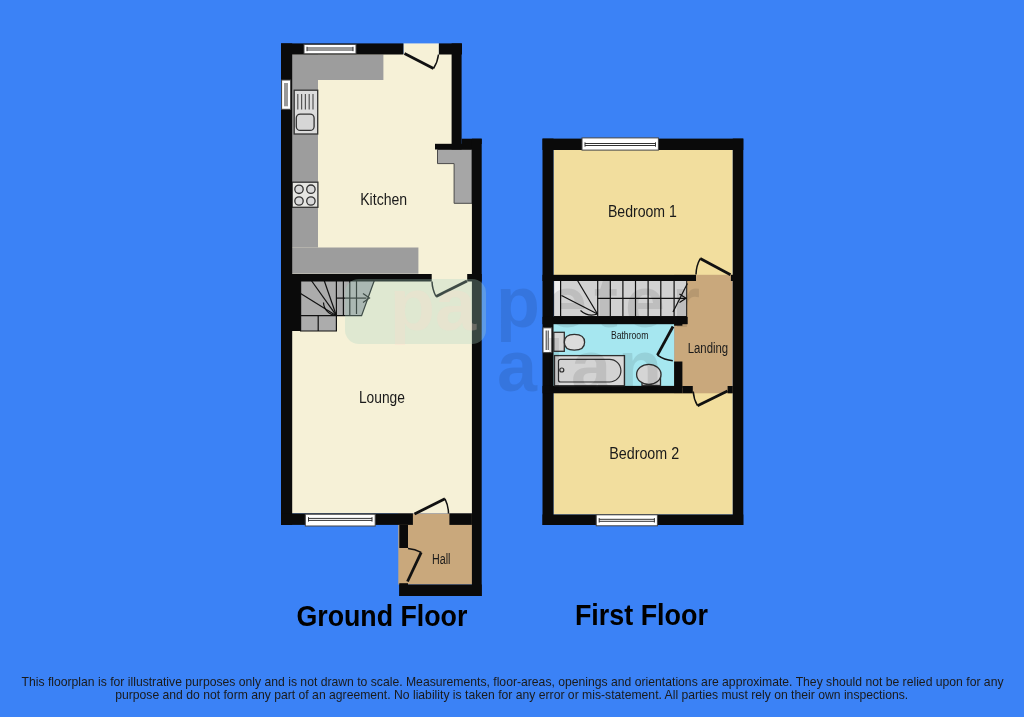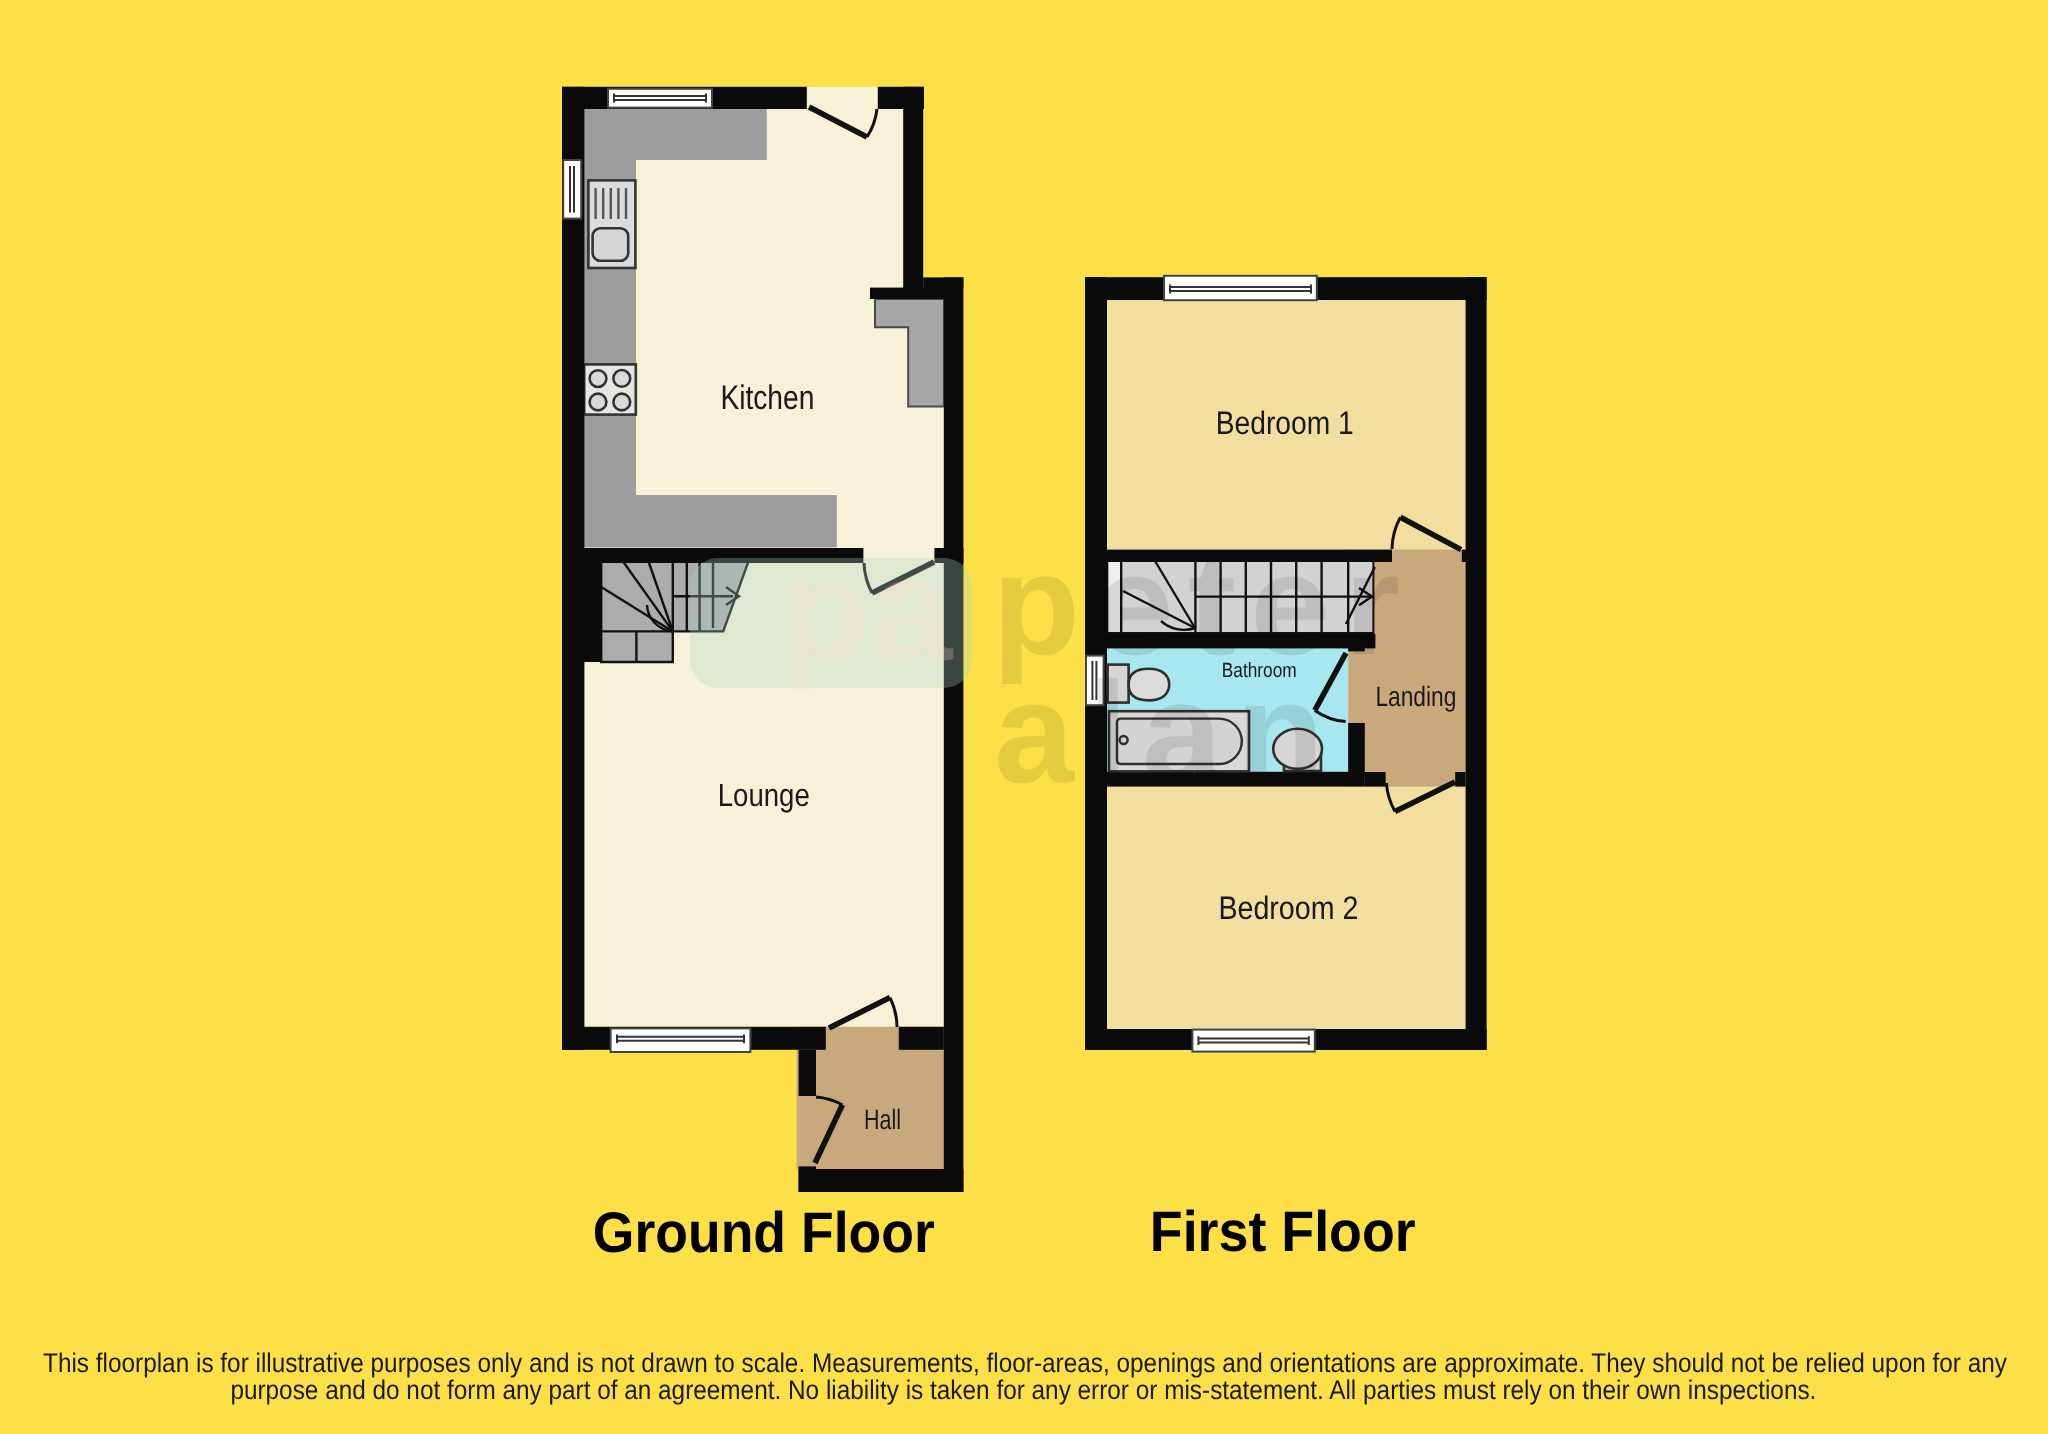--- a/index.html
+++ b/index.html
@@ -1,16 +1,16 @@
 <!DOCTYPE html>
 <html><head>
 <meta charset="utf-8">
 <style>
   html,body{margin:0;padding:0;background:#ffffff;}
-  #page{position:relative;width:1024px;height:717px;background:#fde047;overflow:hidden;
+  #page{position:relative;width:1024px;height:717px;background:#3b82f6;overflow:hidden;
         font-family:"Liberation Sans", sans-serif;}
   svg{position:absolute;left:0;top:0;}
 </style>
 </head>
 <body>
 <div id="page">
 <svg width="1024" height="717" viewBox="0 0 1024 717">
 
   <g>
 

